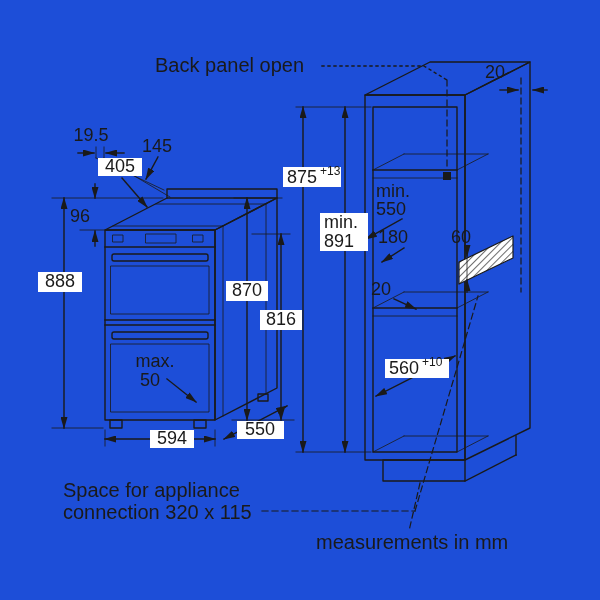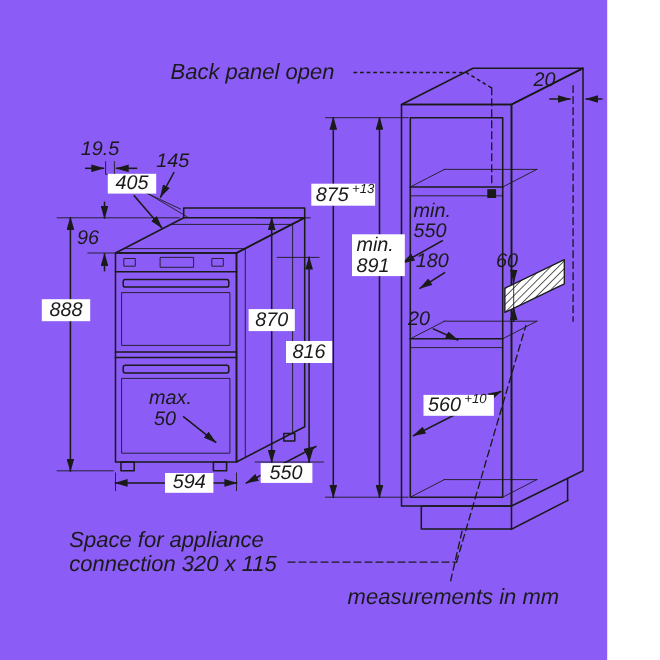--- a/index.html
+++ b/index.html
@@ -1,17 +1,17 @@
 <!DOCTYPE html>
 <html><head>
 <meta charset="utf-8">
 <style>
   html,body{margin:0;padding:0;background:#fff;}
-  .canvas{position:relative;width:552px;height:600px;background:#8b5cf6;overflow:hidden;
-          font-family:"Liberation Sans", sans-serif;font-style:italic;}
+  .canvas{position:relative;width:600px;height:600px;background:#1d4ed8;overflow:hidden;
+          font-family:"Liberation Sans", sans-serif;}
   svg{display:block;}
   
   .ln line,.ln rect,.ln path,.ln polyline,.ln polygon{
       fill:none;stroke:#1a1a1a;stroke-width:1.4;stroke-linecap:square;stroke-linejoin:round;}
   .ln .thin{stroke-width:0.8;}
   .ln .dash{stroke-dasharray:6 4;stroke-width:1.2;}
   .ln .dot{stroke-dasharray:2 4;stroke-width:1.4;}
   .ln .fillsq{fill:#1a1a1a;stroke:none;}
   .ln .hatch{fill:url(#hatch);stroke:#1a1a1a;stroke-width:1.2;}
   

